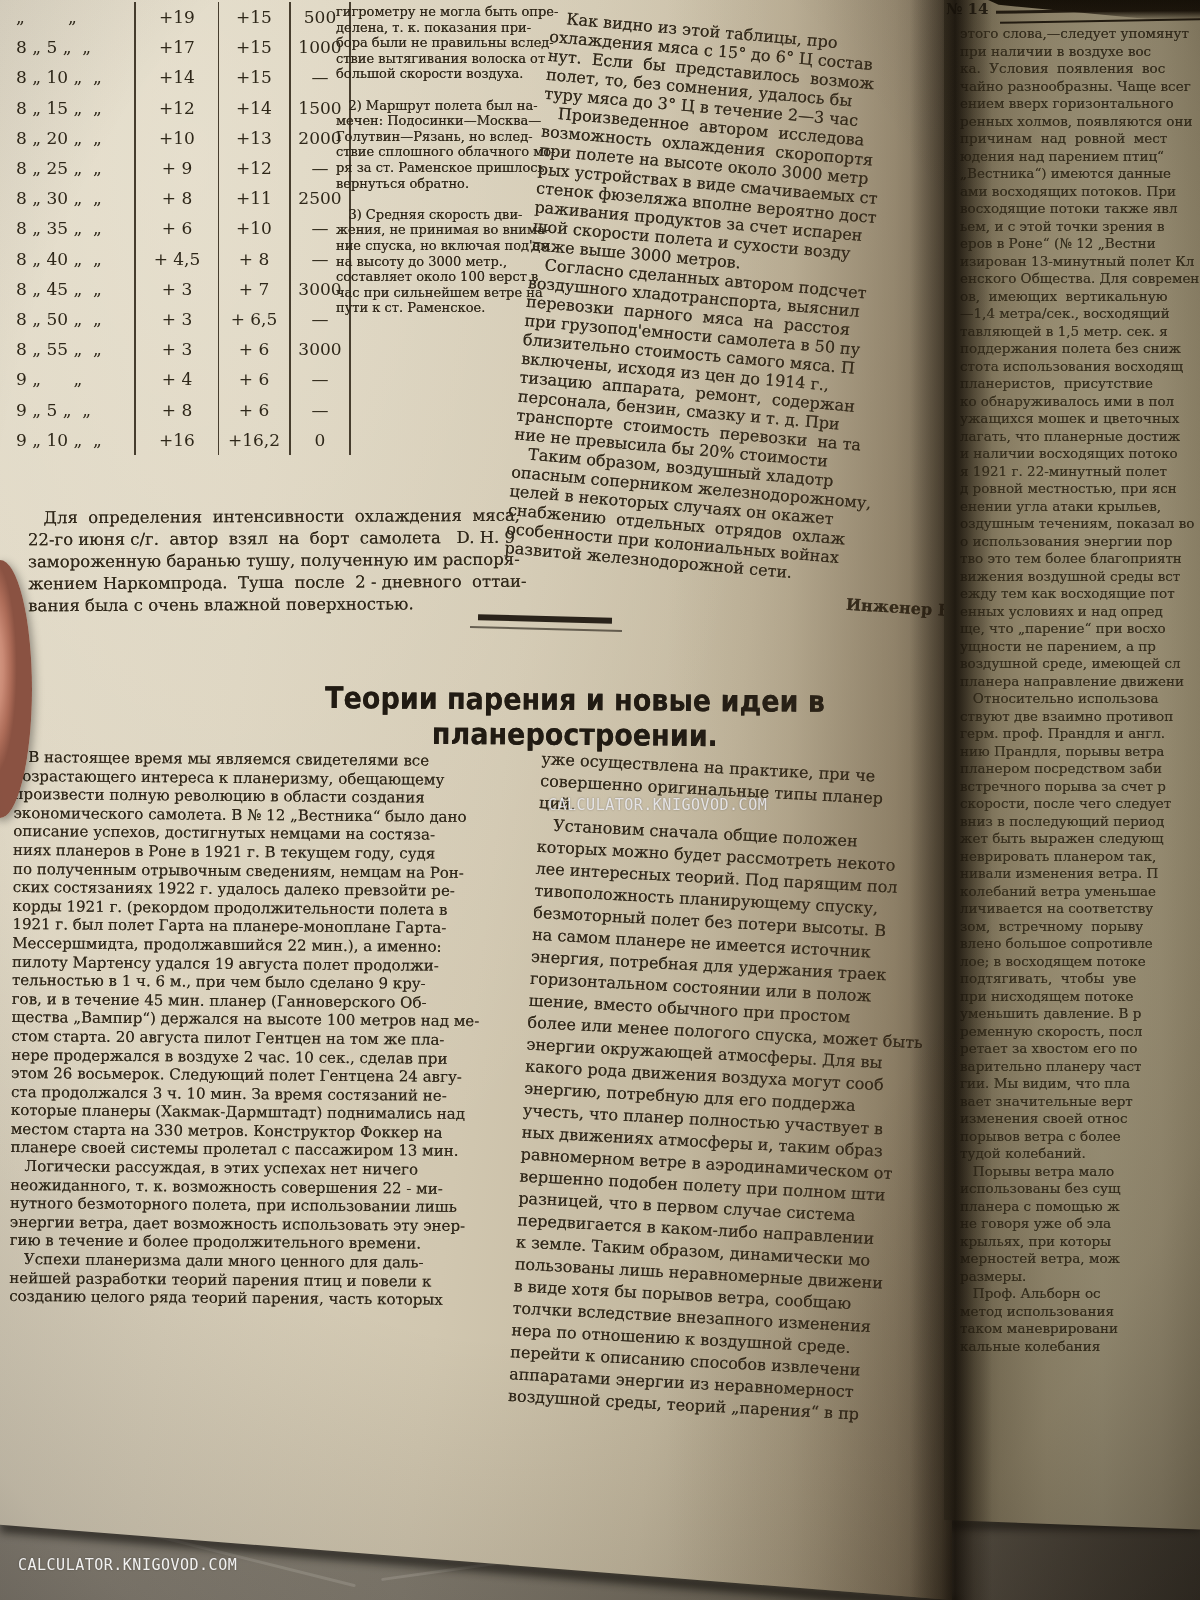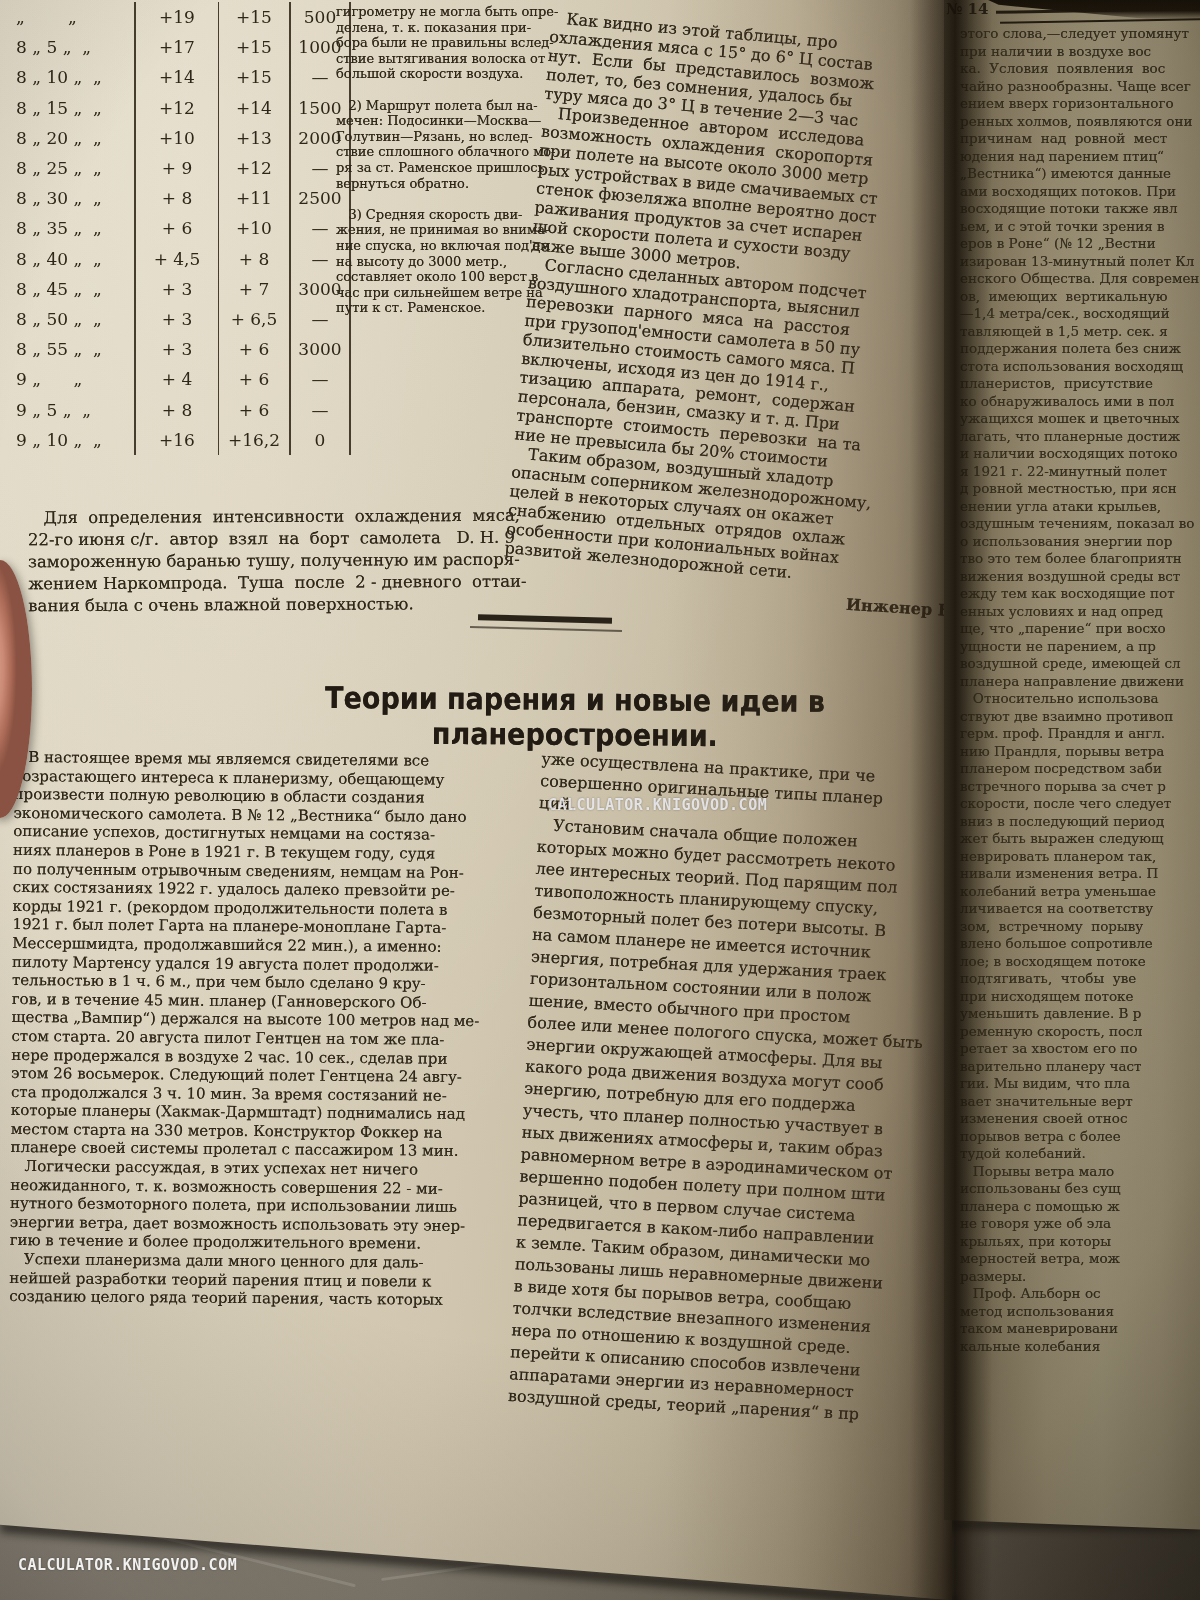--- a/index.html
+++ b/index.html
@@ -78,21 +78,21 @@
     left:0;top:0;width:1200px;height:1600px;z-index:8;pointer-events:none;
     background:radial-gradient(ellipse at 42% 38%,transparent 52%,rgba(20,14,8,0.16) 80%,rgba(12,8,4,0.40) 100%);
   }
   .finger{
     left:-32px;top:560px;width:64px;height:258px;z-index:7;border-radius:50%;
     background:radial-gradient(closest-side at 38% 42%,#dba48e 0%,#cb8b76 45%,#ad6c58 75%,#8a5242 100%);
     box-shadow:3px 3px 8px rgba(0,0,0,0.35);filter:blur(0.6px);
   }
   .watermark{
     z-index:9;font-family:"DejaVu Sans Mono",monospace;font-size:15px;letter-spacing:0.5px;
-    color:rgba(255,255,255,0.92);text-shadow:0 0 2px rgba(0,0,0,0.35);font-weight:bold;
+    color:rgba(255,255,255,0.92);text-shadow:0 0 2px rgba(0,0,0,0.35);
   }
   .wm-center{left:548px;top:796px;color:rgba(248,248,255,0.8);}
   .wm-bottom{left:18px;top:1556px;}
 </style>
 </head>
 <body>
 
 <div class="abs sheet"></div>
 <div class="abs crease" style="left:60px;top:1548px;width:300px;transform:rotate(14deg);"></div>
 <div class="abs crease" style="left:380px;top:1560px;width:260px;transform:rotate(-8deg);"></div>

